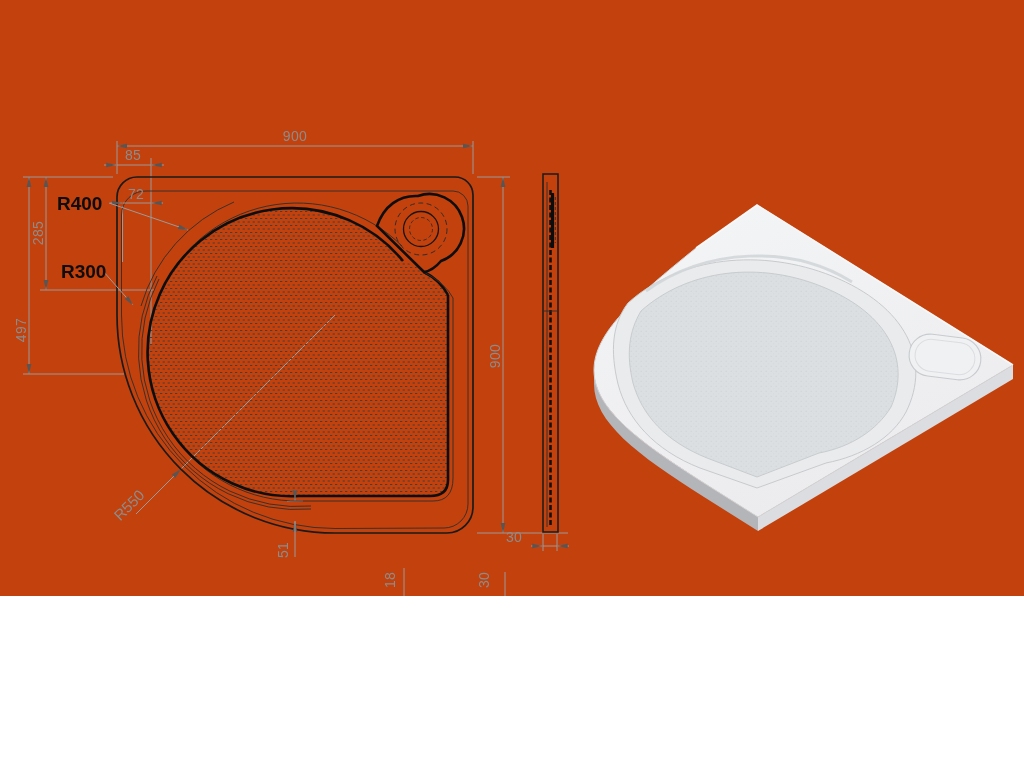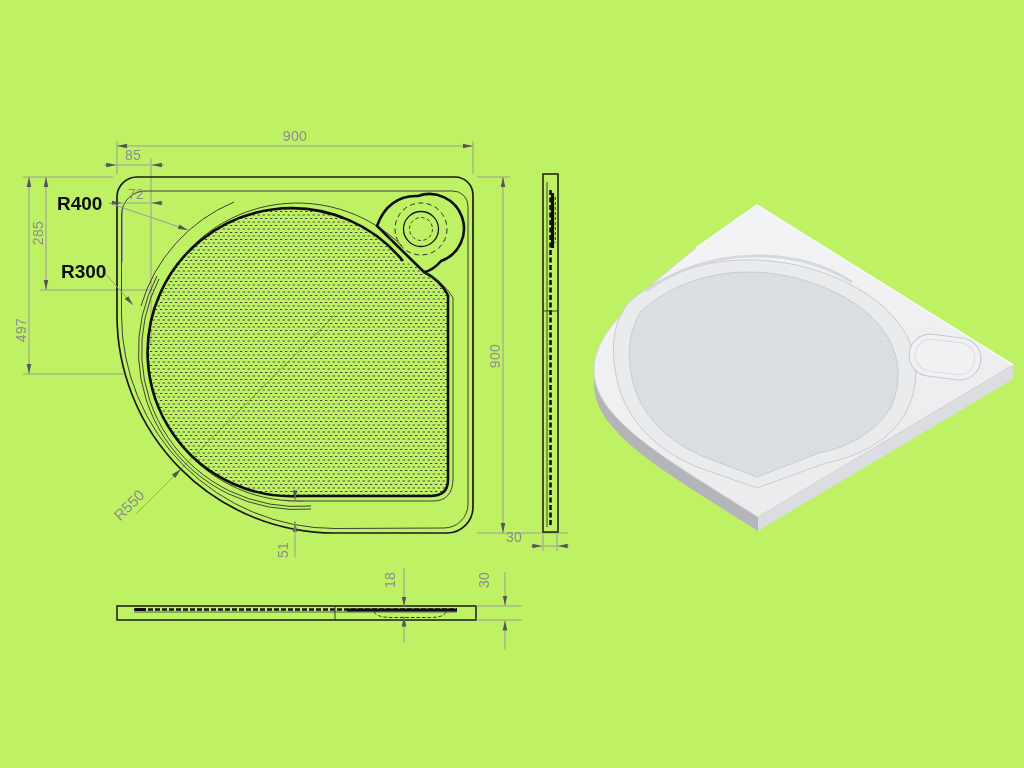--- a/index.html
+++ b/index.html
@@ -1,16 +1,16 @@
 <!DOCTYPE html>
 <html><head>
 <meta charset="utf-8">
 <style>
   html,body{margin:0;padding:0;background:#fff;}
-  .stage{position:relative;width:1024px;height:768px;background:#bef264;overflow:hidden;
+  .stage{position:relative;width:1024px;height:596px;background:#c2410c;overflow:hidden;
          font-family:"Liberation Sans",sans-serif;}
   svg{position:absolute;left:0;top:0;}
   
   .ink2{stroke:#1a1a1a;stroke-width:1.7;fill:none;}
   .ink15{stroke:#1a1a1a;stroke-width:1.5;fill:none;}
   .thn{stroke:#2e2e2e;stroke-width:0.9;fill:none;}
   .thk{stroke:#0e0e0e;stroke-width:2.6;fill:none;}
   .dim{stroke:#9b9b9b;stroke-width:1;fill:none;}
   .dimt{fill:#8c8c8c;font-size:14px;letter-spacing:0.3px;}
   .rlab{fill:#0d0d0d;font-size:19px;font-weight:bold;}

